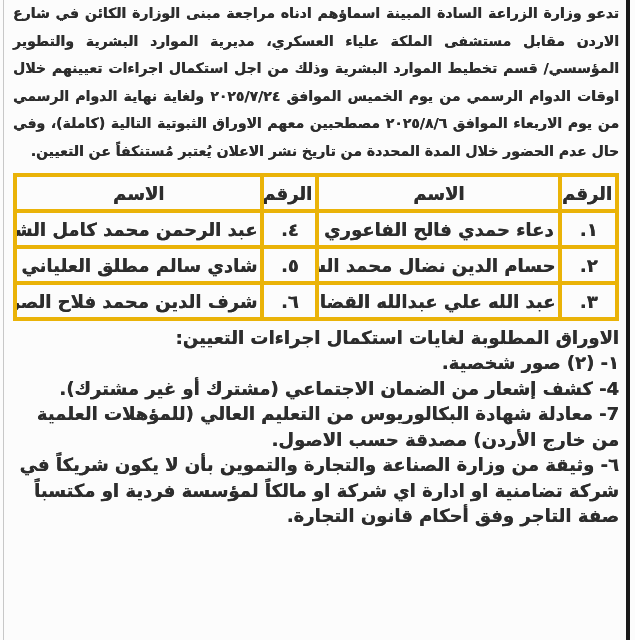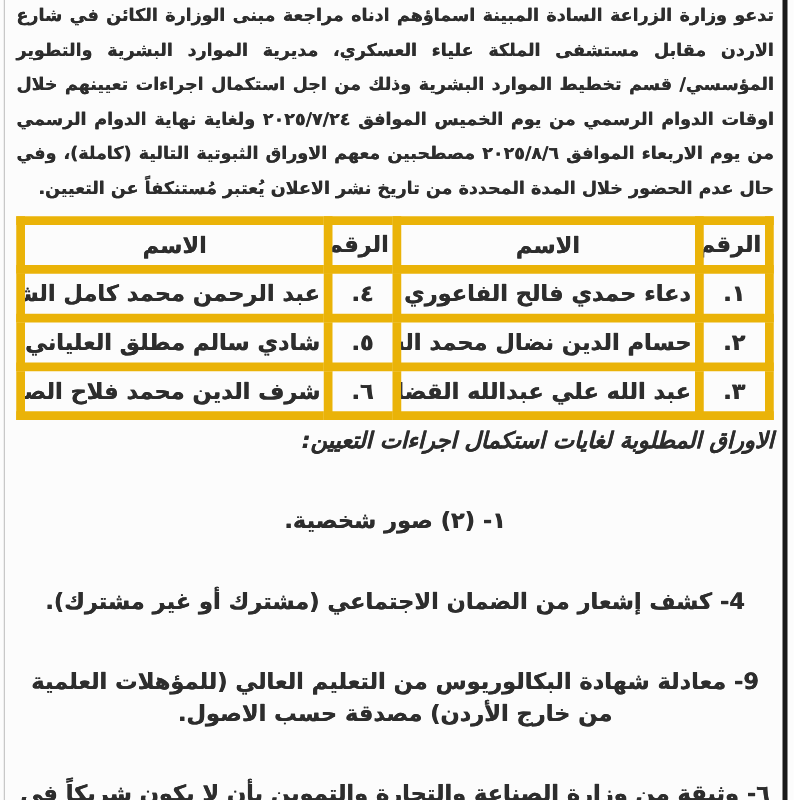--- a/index.html
+++ b/index.html
@@ -42,44 +42,42 @@
     text-align:justify;
     text-shadow:0.3px 0 0 currentColor;
   }
   table.names {
     width:100%;
     border-collapse:collapse;
     table-layout:fixed;
     margin:0 0 4px 0;
   }
   table.names th, table.names td {
-    border:7px solid #eab308;
+    border:4px solid #eab308;
     text-align:center;
     vertical-align:middle;
     font-size:18px;
     font-weight:bold;
     padding:2px 3px;
     height:28px;
     text-shadow:0.3px 0 0 currentColor;
     overflow:hidden;
     white-space:nowrap;
   }
   .docs-heading {
     font-size:18px;
     line-height:25px;
     margin-top:0;
     text-shadow:0.3px 0 0 currentColor;
-    font-style:italic;
   }
   .doc-item {
     font-size:18px;
     line-height:25.5px;
-    text-align:center;
+    text-align:right;
     text-shadow:0.3px 0 0 currentColor;
-    margin-top:39px;
   }
 </style>
 </head>
 <body>
 
 <div class="page">
   <div class="frame-right"></div>
   <div class="frame-left"></div>
 
   <div class="content">
@@ -121,17 +119,17 @@
           <td>٦.</td>
           <td>شرف الدين محمد فلاح الصرايره</td>
         </tr>
       </tbody>
     </table>
 
     <div class="docs-heading">الاوراق المطلوبة لغايات استكمال اجراءات التعيين:</div>
 
     <div class="doc-item">١- (٢) صور شخصية.</div>
     <div class="doc-item">4- كشف إشعار من الضمان الاجتماعي (مشترك أو غير مشترك).</div>
-    <div class="doc-item">9- معادلة شهادة البكالوريوس من التعليم العالي (للمؤهلات العلمية من خارج الأردن) مصدقة حسب الاصول.</div>
+    <div class="doc-item">7- معادلة شهادة البكالوريوس من التعليم العالي (للمؤهلات العلمية من خارج الأردن) مصدقة حسب الاصول.</div>
     <div class="doc-item">٦- وثيقة من وزارة الصناعة والتجارة والتموين بأن لا يكون شريكاً في شركة تضامنية او ادارة اي شركة او مالكاً لمؤسسة فردية او مكتسباً صفة التاجر وفق أحكام قانون التجارة.</div>
 
   </div>
 </div>
 
 </body></html>

